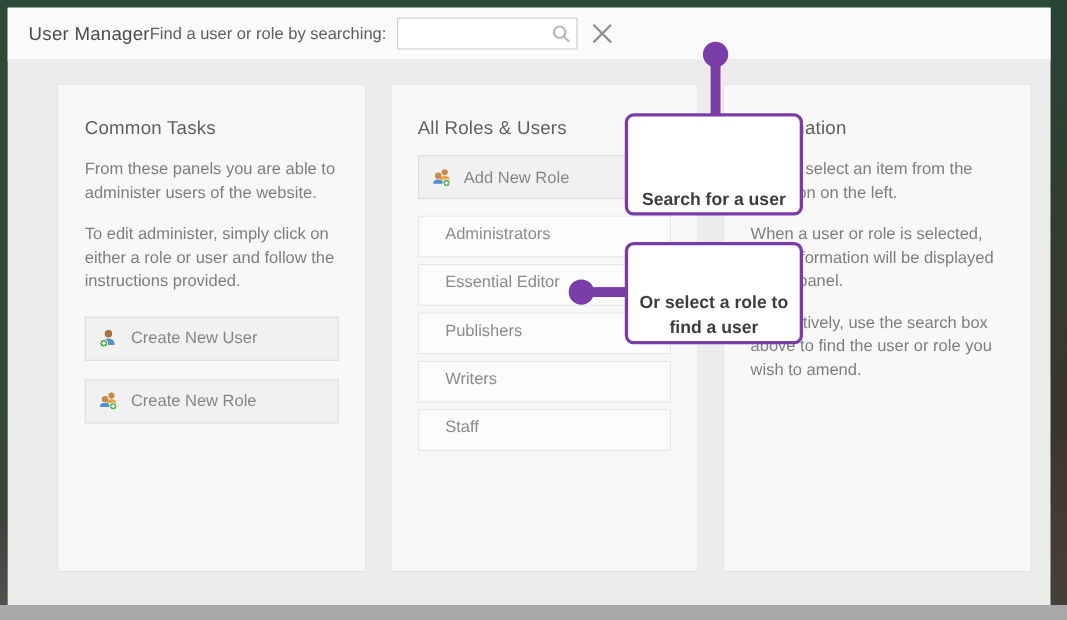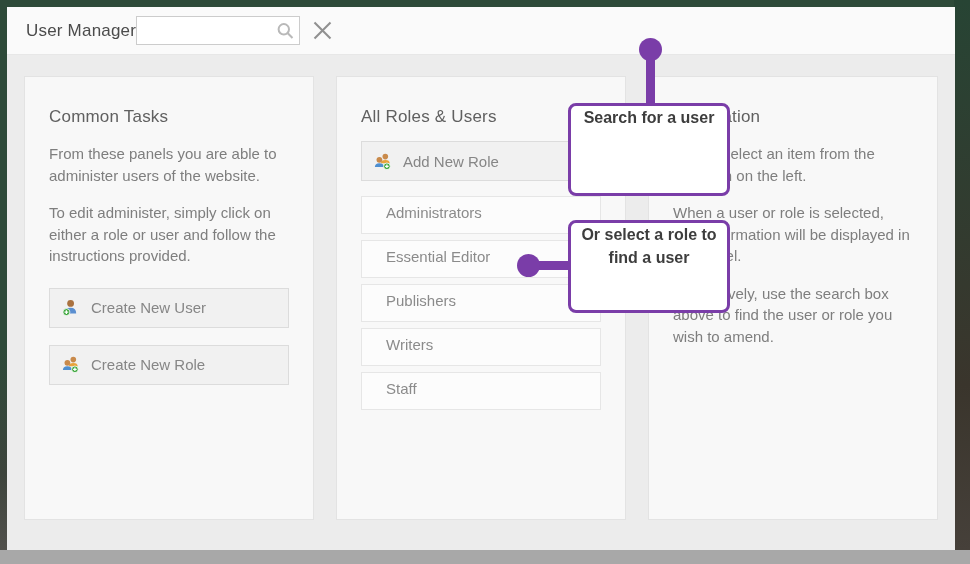--- a/index.html
+++ b/index.html
@@ -19,21 +19,21 @@
     display:flex; align-items:center; padding:0 12px 0 19px; }
   .title { font-size:17px; color:#4b4b4b; letter-spacing:.2px; }
   .header-right { display:flex; align-items:center; }
   .search-label { font-size:15px; color:#5d5d5d; margin-right:10px; }
   .search-box { position:relative; width:164px; height:29px; background:#fff; border:1px solid #cccccc; }
   .search-input { width:100%; height:100%; border:none; outline:none; background:transparent;
     padding:0 28px 0 8px; font-size:14px; color:#555; font-family:"Liberation Sans",sans-serif; }
   .search-icon { position:absolute; right:4px; top:50%; transform:translateY(-50%); line-height:0; }
   .close-btn { background:none; border:none; padding:2px; margin-left:8px; cursor:pointer; line-height:0; }
 
-  .modal-body { display:flex; gap:22px; padding:21px 17px; }
+  .modal-body { display:flex; gap:22px; padding:21px 17px;margin-left:28px; }
   .panel { width:295px; height:444px; background:#f8f8f8; border:1px solid #e3e3e3; padding:22px 24px; }
   .panel h2 { font-size:17px; font-weight:400; color:#606060; margin-top:8px; letter-spacing:.2px; }
   .panel p { font-size:15px; color:#7e7e7e; line-height:21.5px; margin-top:16px; }
 
   .task-btn { display:flex; align-items:center; width:100%; height:40px; margin-top:17px;
     background:#f1f1f1; border:1px solid #dcdcdc; cursor:pointer;
     font-size:15px; color:#868686; padding:0 12px; font-family:"Liberation Sans",sans-serif; text-align:left; }
   .task-btn .ic { line-height:0; margin-right:12px; }
   .task-btn.first { margin-top:21px; }
   .task-btn.add-role { margin-top:14px; }
@@ -44,37 +44,38 @@
 
   .dot { position:absolute; width:23px; height:23px; border-radius:50%;
     background:var(--accent-purple,#7a3da8); z-index:10; }
   .dot1 { left:639px; top:38px; }
   .dot2 { left:517px; top:254px; }
   .conn { position:absolute; background:var(--accent-purple,#7a3da8); z-index:10; }
   .conn-v { left:646px; top:52px; width:9px; height:53px; }
   .conn-h { left:528px; top:261px; width:47px; height:9px; }
   .tooltip { position:absolute; width:162px; height:93px; background:#fff;
     border:3px solid var(--accent-purple,#7a3da8); border-radius:8px; z-index:11;
-    display:flex; align-items:flex-start; justify-content:center; text-align:center;
+    display:flex; align-items:flex-end; justify-content:center; text-align:center;
     font-size:16px; font-weight:bold; color:#3d3d3d; line-height:23px; padding:0 10px; }
   .tooltip1 { left:568px; top:103px; }
   .tooltip2 { left:568px; top:220px; }
 </style>
 </head>
 <body>
 
 <div class="screen">
   <div class="backdrop"></div>
   <div class="backdrop-right"></div>
   <div class="bottom-strip"></div>
 
   <div class="modal">
     <div class="modal-header">
       <div class="title">User Manager</div>
       <div class="header-right">
+        <span class="search-label">Find a user or role by searching:</span>
         <span class="search-box">
           <input class="search-input" type="text" value="" style="">
           <span class="search-icon">
             <svg width="19" height="19" viewBox="0 0 19 19">
                 <circle cx="7.8" cy="7.8" r="5.2" fill="none" stroke="#b9b9b9" stroke-width="2"></circle>
                 <line x1="11.8" y1="11.8" x2="16.5" y2="16.5" stroke="#b9b9b9" stroke-width="2"></line>
               </svg>
           </span>
         </span>
         <button class="close-btn">

